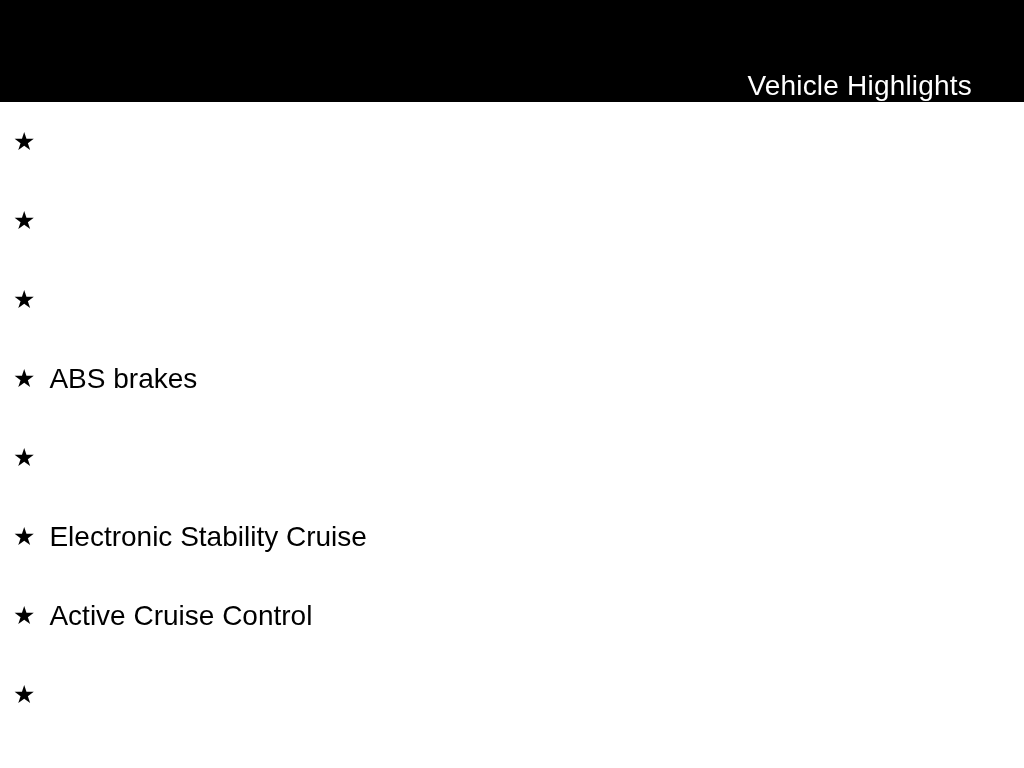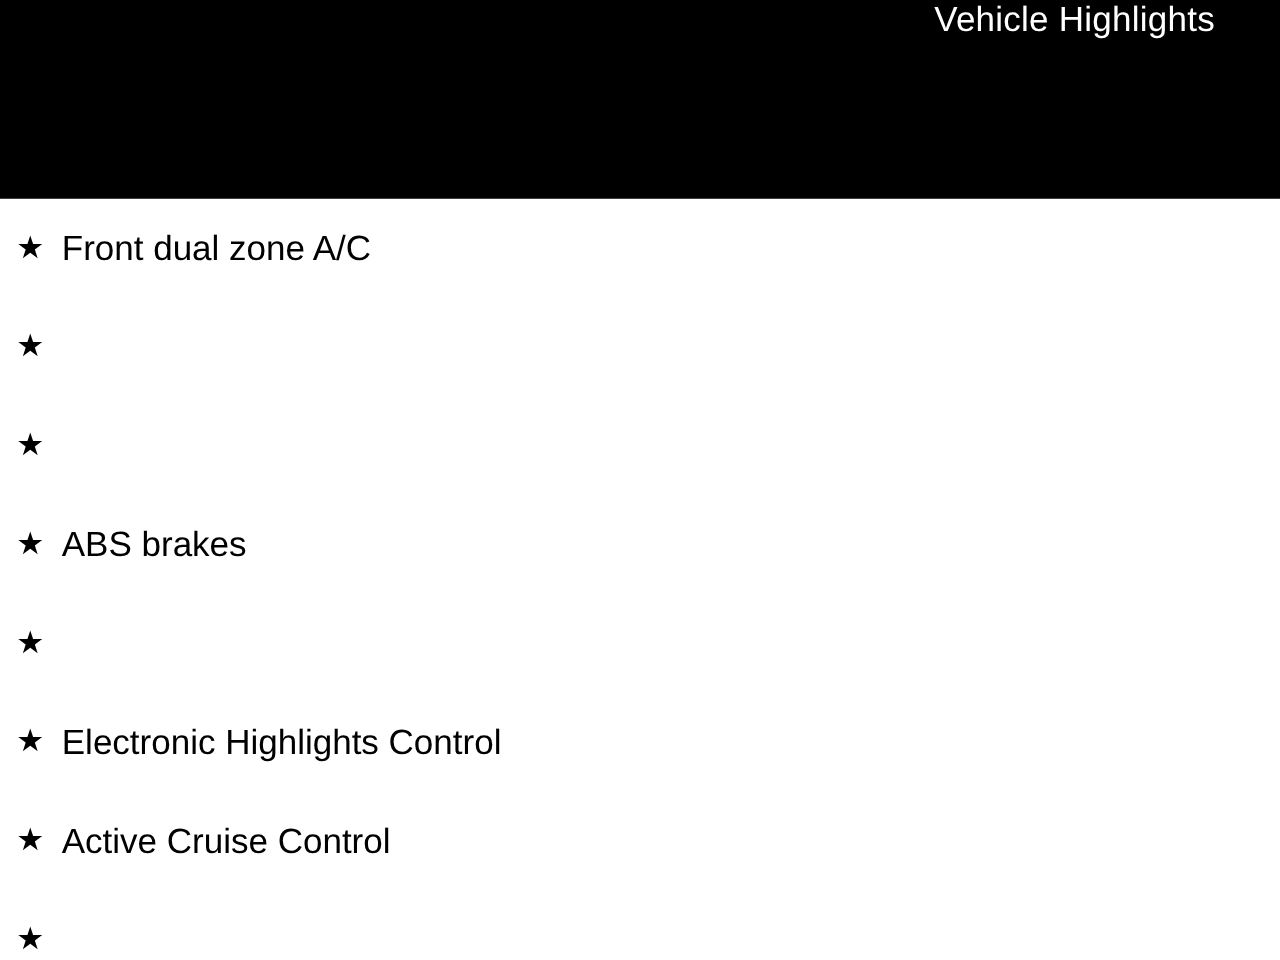--- a/index.html
+++ b/index.html
@@ -5,24 +5,24 @@
   * { margin: 0; padding: 0; box-sizing: border-box; }
   html, body {
     width: 1024px;
     height: 768px;
     background: #ffffff;
     font-family: "Liberation Sans", sans-serif;
     overflow: hidden;
   }
   .header {
     width: 1024px;
-    height: 159px;
+    height: 102px;
     background: #000000;
     display: flex;
-    align-items: flex-start;
+    align-items: flex-end;
     justify-content: flex-end;
     padding-right: 52px;
   }
   .header-title {
     color: #ffffff;
     font-size: 28px;
     font-weight: 400;
     letter-spacing: 0.2px;
   }
   .feature-list {
@@ -51,38 +51,37 @@
 </head>
 <body>
 
 <div class="header">
   <span class="header-title">Vehicle Highlights</span>
 </div>
 
 <ul class="feature-list">
   <li class="feature-item">
     <span class="star">★</span>
-    <span class="feature-label">Front dual zone A/C</span>
   </li>
   <li class="feature-item">
     <span class="star">★</span>
   </li>
   <li class="feature-item">
     <span class="star">★</span>
   </li>
   <li class="feature-item">
     <span class="star">★</span>
     <span class="feature-label">ABS brakes</span>
   </li>
   <li class="feature-item">
     <span class="star">★</span>
   </li>
   <li class="feature-item">
     <span class="star">★</span>
-    <span class="feature-label">Electronic Highlights Control</span>
+    <span class="feature-label">Electronic Stability Cruise</span>
   </li>
   <li class="feature-item">
     <span class="star">★</span>
     <span class="feature-label">Active Cruise Control</span>
   </li>
   <li class="feature-item">
     <span class="star">★</span>
   </li>
 </ul>
 

